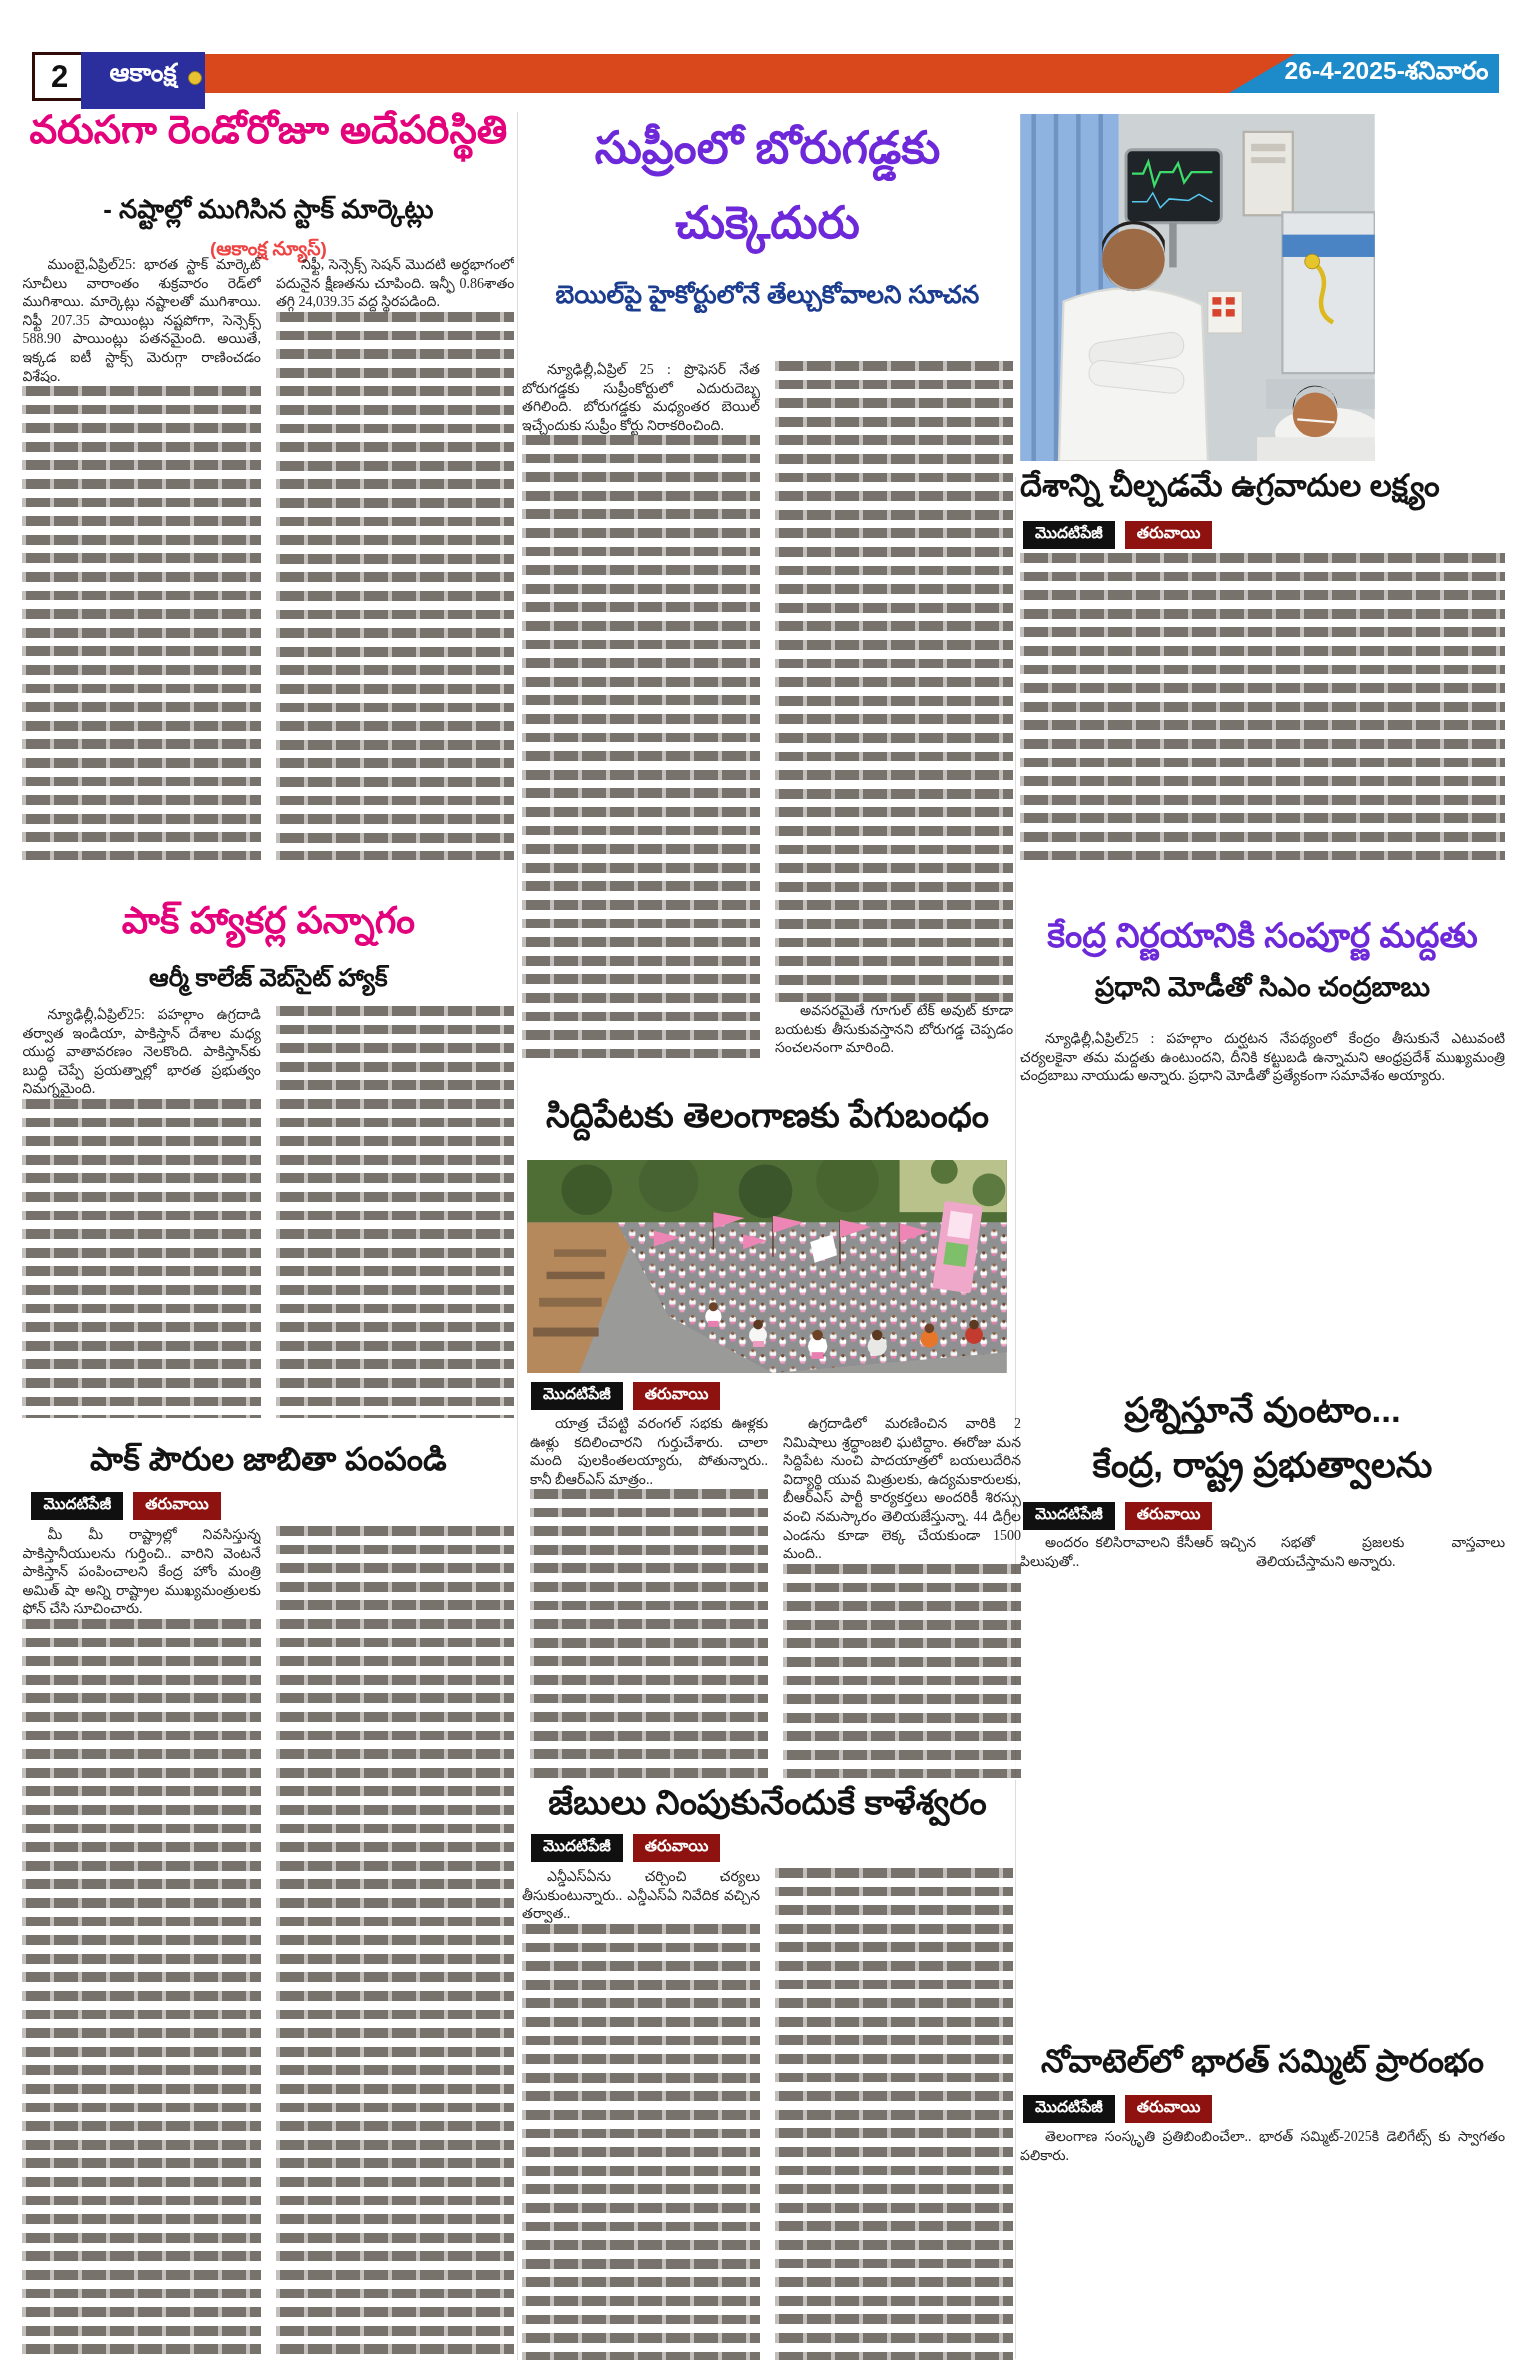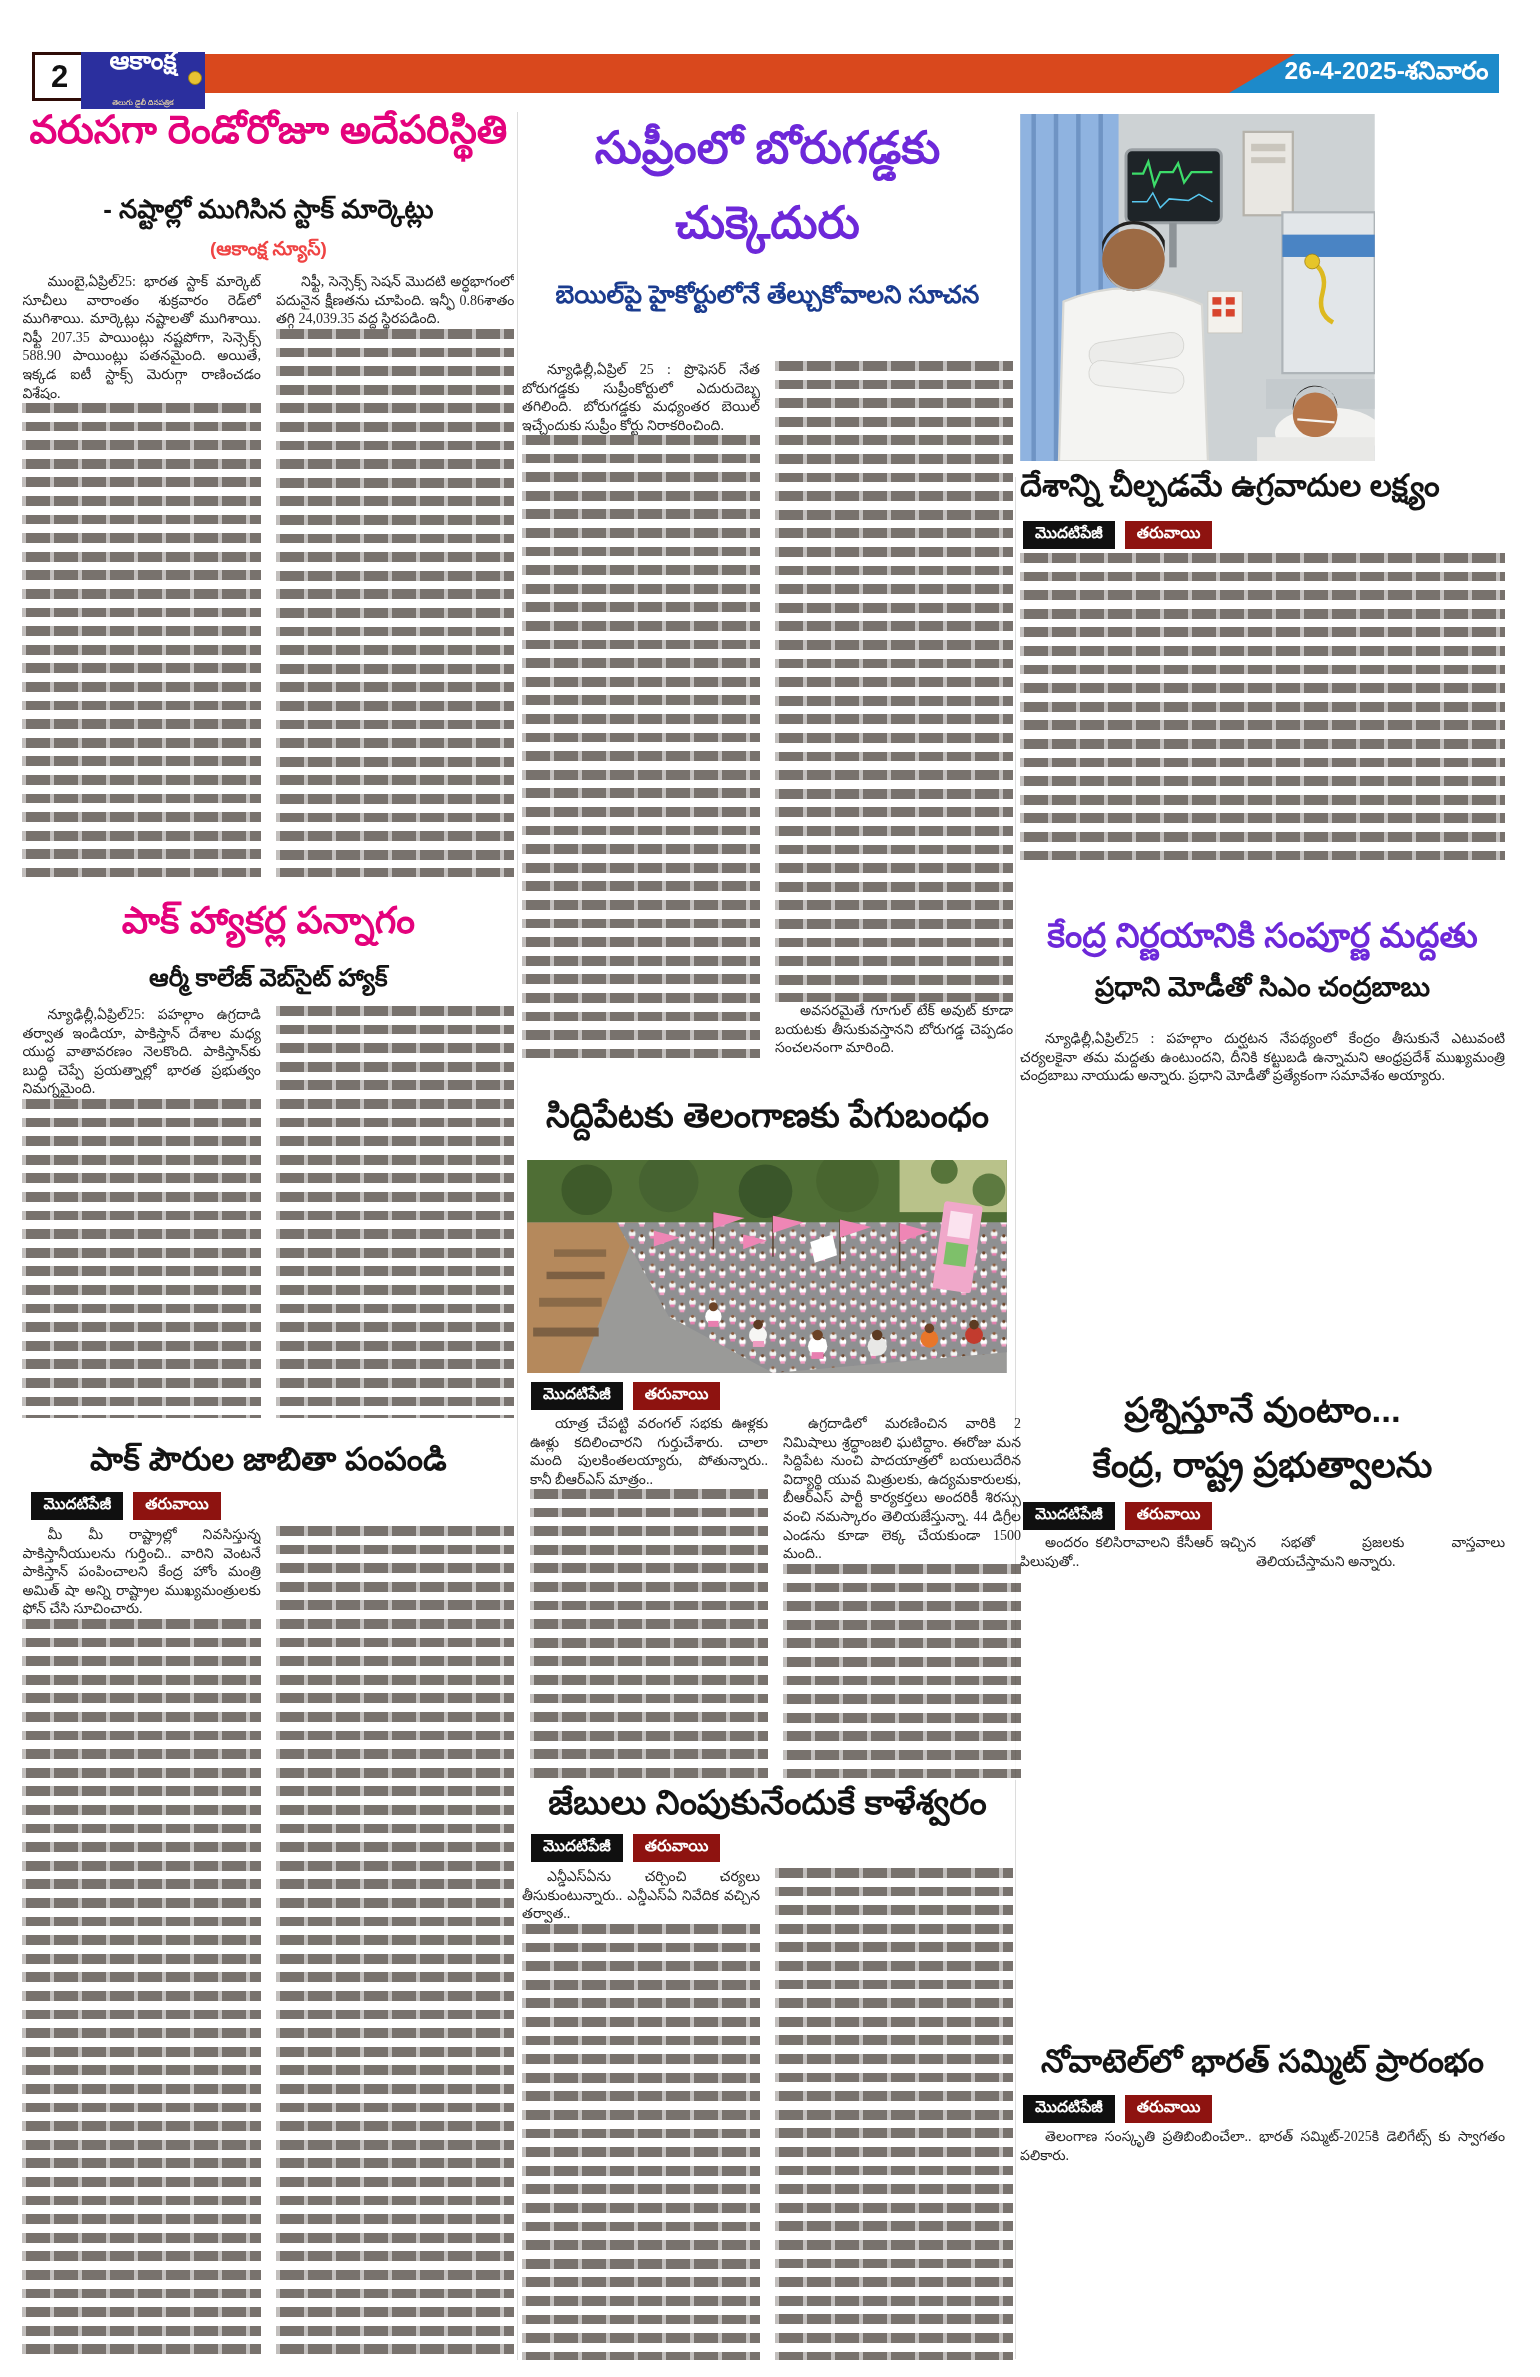--- a/index.html
+++ b/index.html
@@ -5,21 +5,21 @@
   html,body{margin:0;padding:0;background:#ffffff;}
   .page{position:relative;width:1541px;height:2377px;background:#fff;overflow:hidden;
         font-family:"Liberation Serif",serif;color:#222;}
   .abs{position:absolute;}
   
   .hdr-bar{position:absolute;left:204px;top:54px;width:1295px;height:39px;background:#d9481d;}
   .pagenum-box{position:absolute;left:32px;top:52px;width:49px;height:43px;background:#fff;
                border:3px solid #2f0c07;display:flex;align-items:center;justify-content:center;
                font-family:"Liberation Sans",sans-serif;font-weight:800;font-size:31px;color:#111;}
   .logo-box{position:absolute;left:81px;top:52px;width:124px;height:57px;background:#2b2f9e;
-            display:flex;flex-direction:column;align-items:center;justify-content:flex-end;overflow:hidden;gap:12px;}
+            display:flex;flex-direction:column;align-items:center;justify-content:center;overflow:hidden;gap:12px;}
   .logo-reg{font-family:"Liberation Sans",sans-serif;font-size:6px;color:#fff;margin-top:1.5px;letter-spacing:0.4px;}
   .logo-title{font-family:"Liberation Sans",sans-serif;font-weight:800;font-size:25px;color:#fff;line-height:25px;}
   .logo-rule{width:86%;height:1.5px;background:#0b0b20;margin:0.7px 0;}
   .logo-tag{font-family:"Liberation Sans",sans-serif;font-size:7.5px;color:#ffe9a8;}
   .logo-emblem{position:absolute;right:3px;top:19.4px;width:12px;height:12px;border-radius:50%;
                background:#e8c233;border:0.7px solid #9a7b12;}
   .date-box{position:absolute;left:1229px;top:54px;width:270px;height:39px;background:#1d8aca;
             clip-path:polygon(66px 0,100% 0,100% 100%,0 100%);
             display:flex;align-items:center;justify-content:center;}
   .date-text{font-family:"Liberation Sans",sans-serif;font-weight:800;font-size:24.6px;color:#fff;padding-left:45px;}
@@ -68,21 +68,21 @@
 
   <div class="vrule" style="left:517px;top:112px;height:2248px;"></div>
   <div class="vrule" style="left:1015px;top:477px;height:1882px;"></div>
 
   <div class="abs" style="left:22.4px;top:108px;width:492px;height:2251px;">
 
     <h1 class="hl magenta abs" style="top:0;left:0;width:492px;font-size:39px;">వరుసగా రెండోరోజూ అదేపరిస్థితి</h1>
     <h2 class="sub blk abs" style="top:86px;left:0;width:492px;font-size:26px;">- నష్టాల్లో ముగిసిన స్టాక్ మార్కెట్లు</h2>
     <div class="byline abs" style="top:130px;left:0;width:492px;">(ఆకాంక్ష న్యూస్)</div>
 
-    <div class="body2col abs" style="top:165px;left:0;width:492px;height:604px;">
+    <div class="body2col abs" style="top:148px;left:0;width:492px;height:604px;">
       <div class="bcol">
         <p>ముంబై,ఏప్రిల్25: భారత స్టాక్ మార్కెట్ సూచీలు వారాంతం శుక్రవారం రెడ్‌లో ముగిశాయి. మార్కెట్లు నష్టాలతో ముగిశాయి. నిఫ్టీ 207.35 పాయింట్లు నష్టపోగా, సెన్సెక్స్ 588.90 పాయింట్లు పతనమైంది. అయితే, ఇక్కడ ఐటీ స్టాక్స్ మెరుగ్గా రాణించడం విశేషం.</p>
         <div class="fill"></div>
       </div>
       <div class="bcol">
         <p>నిఫ్టీ, సెన్సెక్స్ సెషన్ మొదటి అర్ధభాగంలో పదునైన క్షీణతను చూపింది. ఇన్ఫీ 0.86శాతం తగ్గి 24,039.35 వద్ద స్థిరపడింది.</p>
         <div class="fill"></div>
       </div>
     </div>
 

